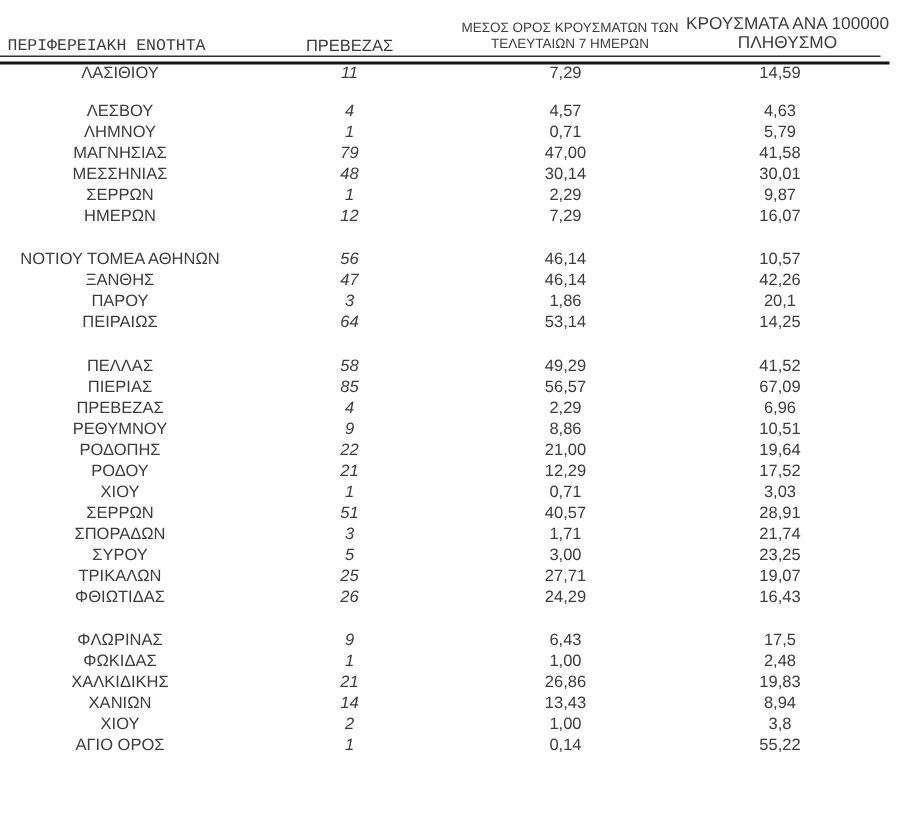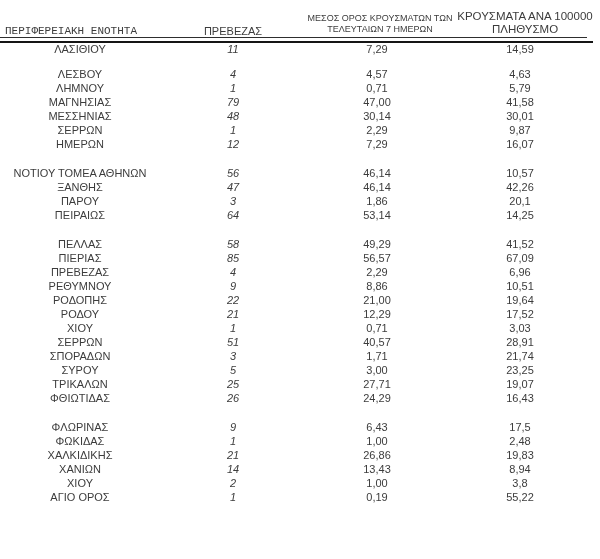--- a/index.html
+++ b/index.html
@@ -223,21 +223,21 @@
       </div>
       <div class="row">
         <div class="cell c1">ΧΙΟΥ</div>
         <div class="cell c2">2</div>
         <div class="cell c3">1,00</div>
         <div class="cell c4">3,8</div>
       </div>
       <div class="row">
         <div class="cell c1">ΑΓΙΟ ΟΡΟΣ</div>
         <div class="cell c2">1</div>
-        <div class="cell c3">0,19</div>
+        <div class="cell c3">0,14</div>
         <div class="cell c4">55,22</div>
       </div>
     </div>
 
   <div class="footer-row row">
     <div class="cell c1">ΥΠΟ ΔΙΕΡΕΥΝΗΣΗ</div>
     <div class="cell fv">45</div>
   </div>
 
 </div>

